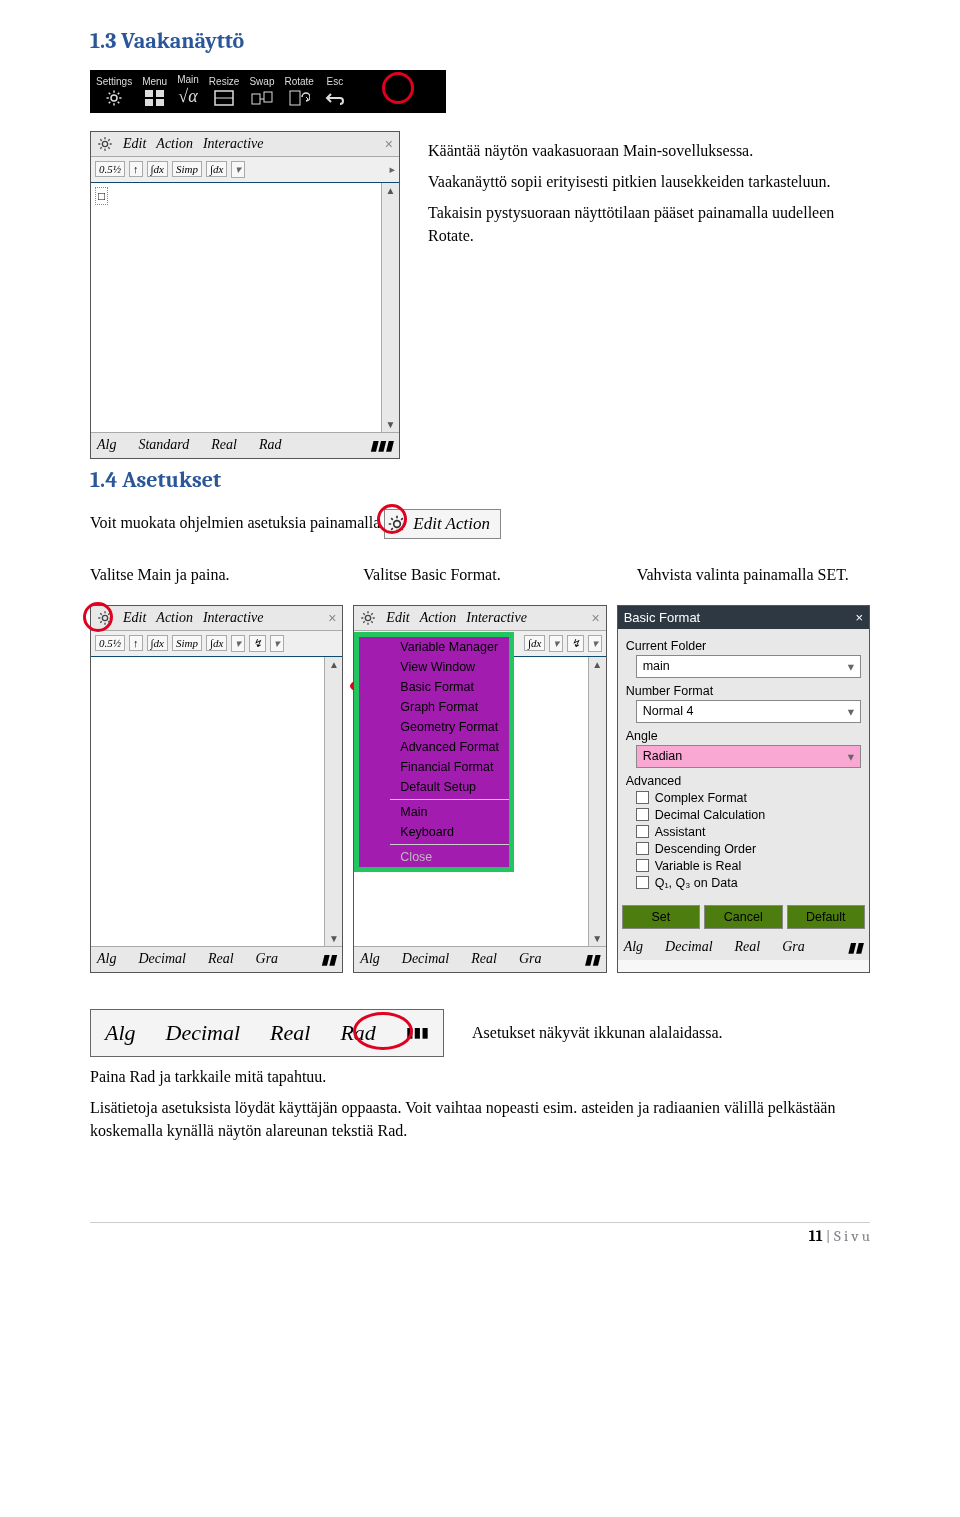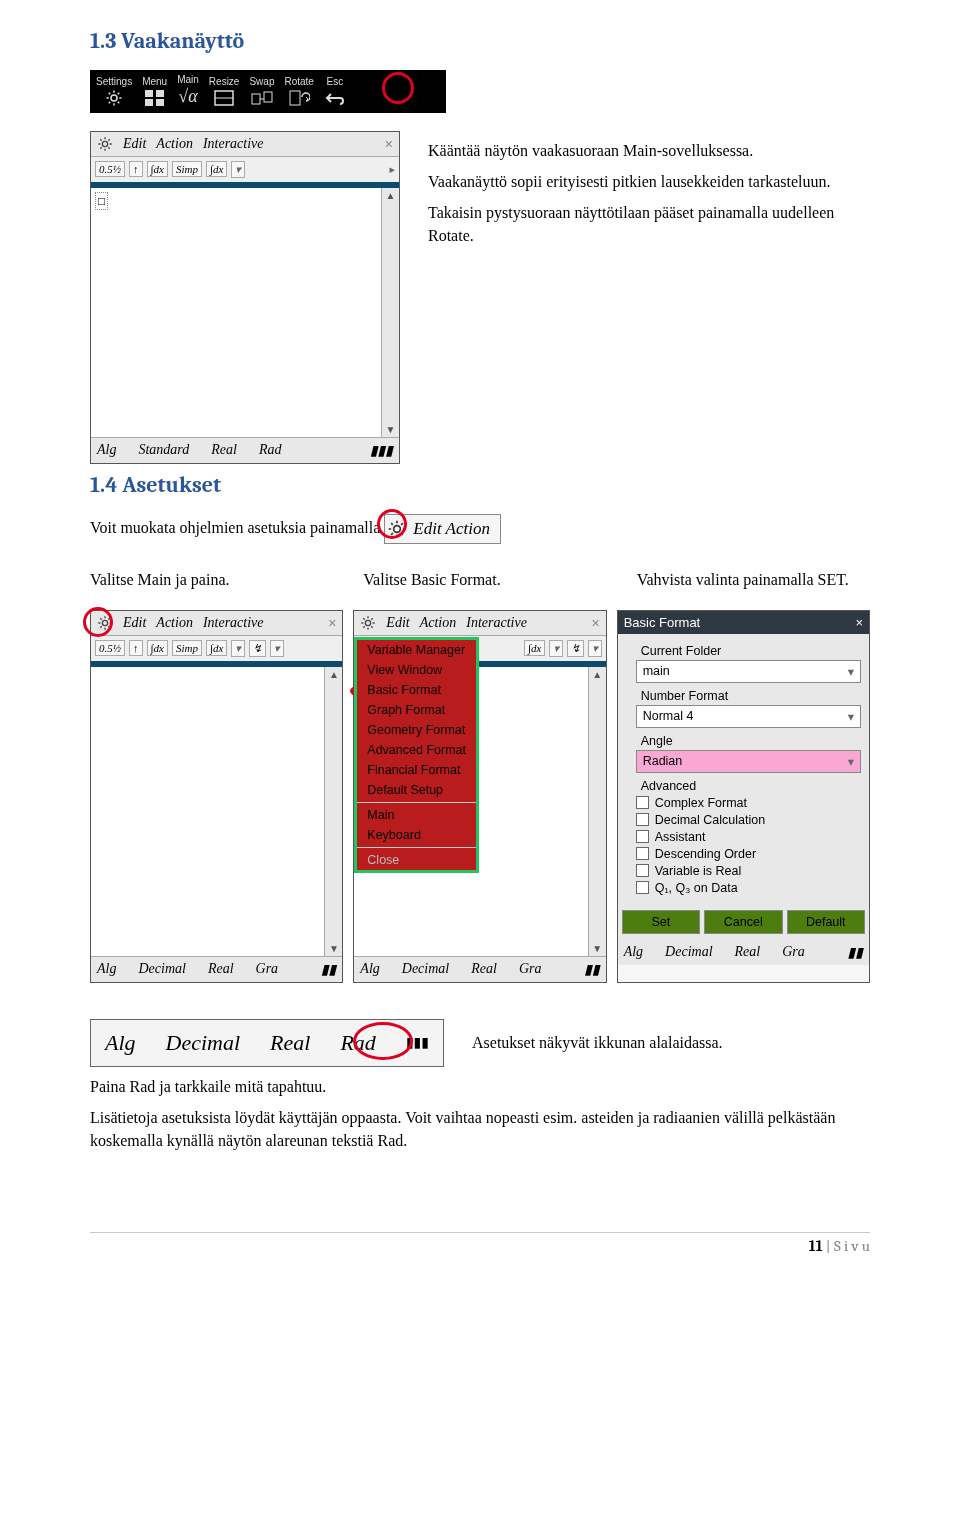--- a/index.html
+++ b/index.html
@@ -83,21 +83,21 @@
     font-size: 14px;
   }
   .calc-menubar .x { margin-left: auto; color: #888; cursor: pointer; font-style: normal; font-family: sans-serif; }
   .gear { width: 16px; flex-shrink: 0; }
 
   .calc-toolbar {
     display: flex;
     align-items: center;
     gap: 4px;
     padding: 4px 4px;
-    border-bottom: 6px solid #0c4a6e;
+    border-bottom: 1px solid #0c4a6e;
     background: #efefef;
     font-size: 11px;
     text-align: center;
   }
   .calc-toolbar .tb {
     border: 1px solid #aaa;
     background: #f8f8f8;
     padding: 1px 3px;
     font-family: serif;
     font-style: italic;
@@ -133,25 +133,26 @@
     font-family: Georgia, serif;
     font-style: italic;
     font-size: 14px;
   }
   .calc-statusbar .bat { margin-left:auto; }
 
   .dropdown {
     position: absolute;
     top: 28px;
     left: 52px;
-    background: #b91c1c;
-    border: 3px solid #22c55e;
+    background: #a21caf;
+    border: 5px solid #22c55e;
     font-family: sans-serif;
     font-size: 12.5px;
     z-index: 5;
+    padding-left: 31px;
   }
   .dropdown .it { padding: 3px 10px; border-bottom: 0; white-space: nowrap; cursor: pointer; }
   .dropdown .it.dim { color: #bbb; }
   .dropdown hr { margin: 2px 0; border: none; border-top: 1px solid #ccc; }
 
   .gear-tag {
     display: inline-flex; align-items: center; gap: 6px;
     border: 1px solid #888; background: #f5f5f5; padding: 2px 10px 2px 2px;
     font-style: italic; font-family: Georgia, serif; font-size: 17px;
     vertical-align: middle; position: relative;
@@ -161,21 +162,21 @@
   .dlg-title {
     background: #2e3842;
     color: #fff;
     font-family: sans-serif;
     font-size: 13px;
     padding: 4px 6px;
     display: flex;
     justify-content: space-between;
   }
   .dlg-body { background: #e8e8e8; padding: 6px 8px; font-family: sans-serif; font-size: 12.5px; }
-  .dlg-body .lbl { margin-top: 4px; margin-left: 15px; }
+  .dlg-body .lbl { margin-top: 4px; }
   .dlg-body .sel {
     border: 1px solid #888; background: #fff; padding: 3px 6px;
     margin: 2px 0 6px 10px; display: flex; justify-content: space-between;
   }
   .dlg-body .sel.hi { background: #f9a8d4; }
   .dlg-body .chk { display: flex; align-items: center; gap: 6px; margin: 3px 0 3px 10px; }
   .dlg-body .box { width: 13px; height: 13px; border: 1px solid #666; background: #fff; }
   .dlg-footer { display: flex; gap: 4px; padding: 6px 4px; background: #e8e8e8; }
   .dlg-footer .btn { flex:1; border:1px solid #888; background:#4d7c0f;
     text-align:center; padding:4px 0; font-family:sans-serif; font-size:12.5px; cursor:pointer; }

